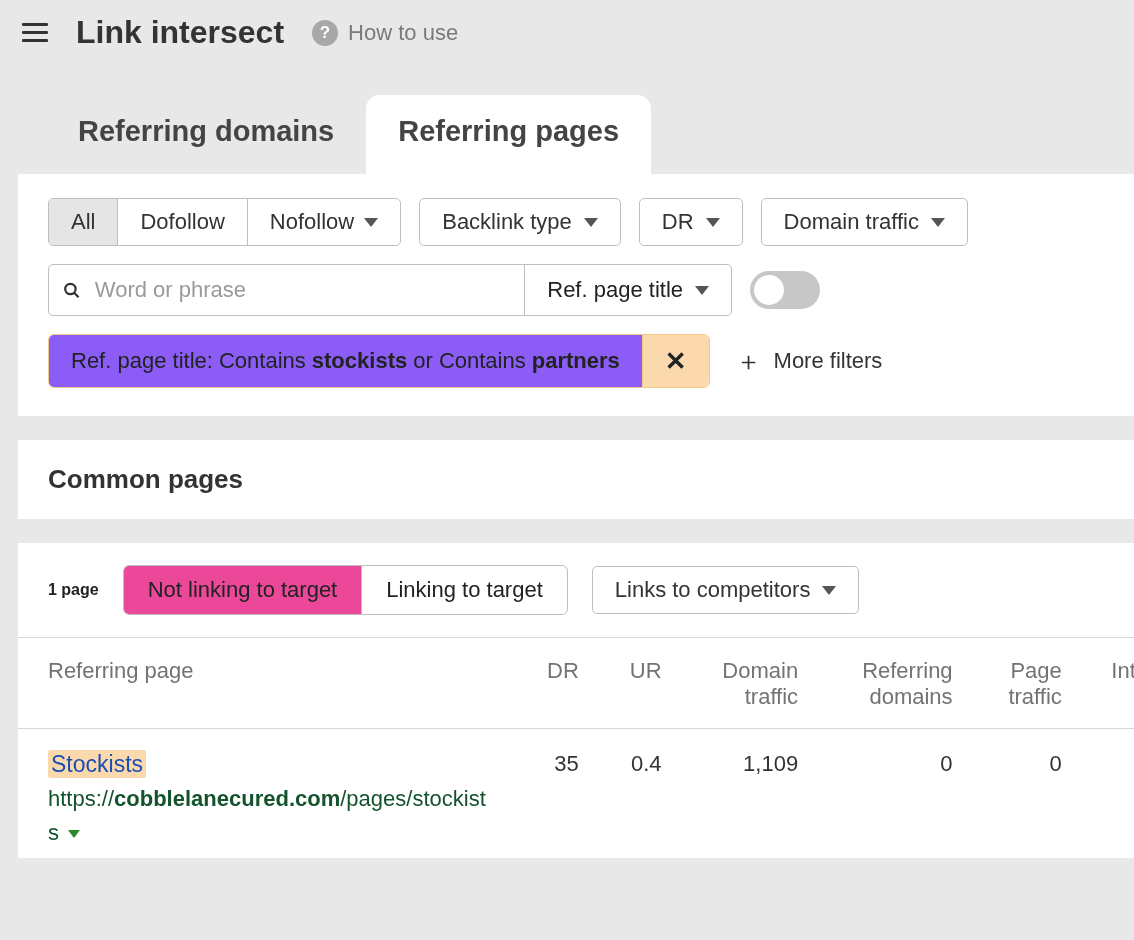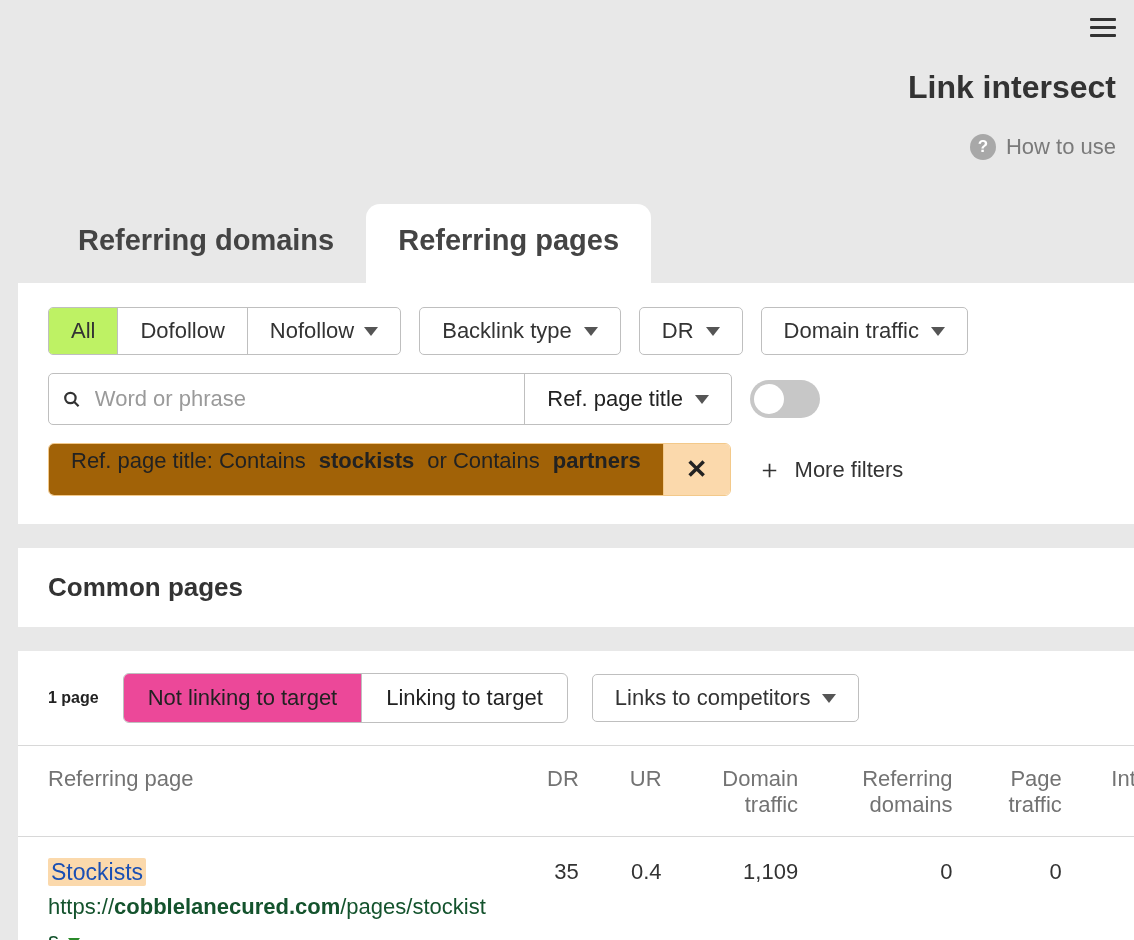--- a/index.html
+++ b/index.html
@@ -6,24 +6,23 @@
   body {
     font-family: -apple-system, BlinkMacSystemFont, "Segoe UI", Helvetica, Arial, sans-serif;
     background: #e8e8e8;
     color: #222;
     font-size: 22px;
     width: 1134px;
     overflow: hidden;
   }
   .top {
     display: flex;
-    align-items: flex-end;
+    align-items: center;
     padding: 14px 18px 14px 22px;
     gap: 28px;
-    flex-direction: column;
   }
   .hamburger {
     display: flex;
     flex-direction: column;
     gap: 5px;
     cursor: pointer;
     padding: 4px 0;
   }
   .hamburger span {
     display: block;
@@ -95,21 +94,21 @@
     padding: 10px 22px;
     font-size: 22px;
     border-right: 1.5px solid #bfbfbf;
     color: #333;
     cursor: pointer;
     display: flex;
     align-items: center;
     gap: 10px;
   }
   .seg .seg-item:last-child { border-right: none; }
-  .seg .seg-item.active { background: #bef264; }
+  .seg .seg-item.active { background: #e5e5e5; }
   .dd {
     display: flex;
     align-items: center;
     gap: 12px;
     padding: 10px 22px;
     border: 1.5px solid #bfbfbf;
     border-radius: 5px;
     font-size: 22px;
     cursor: pointer;
     color: #333;
@@ -183,25 +182,25 @@
   .toggle-label { font-size: 22px; color: #333; }
   .chip-row { display: flex; gap: 26px; align-items: center; }
   .chip {
     display: flex;
     align-items: stretch;
     border-radius: 6px;
     overflow: hidden;
     border: 1px solid #f3c98a;
   }
   .chip .chip-body {
-    background: #a16207;
-    padding: 4px 22px;
-    font-size: 22px;
-    display: flex;
-    gap: 13px;
+    background: #8b5cf6;
+    padding: 13px 22px;
+    font-size: 22px;
+    display: flex;
+    gap: 6px;
     cursor: pointer;
   }
   .chip .chip-close {
     background: #fbd9ac;
     border-left: 1px solid #f3c98a;
     padding: 10px 22px;
     display: flex;
     align-items: center;
     font-size: 26px;
     font-weight: bold;

